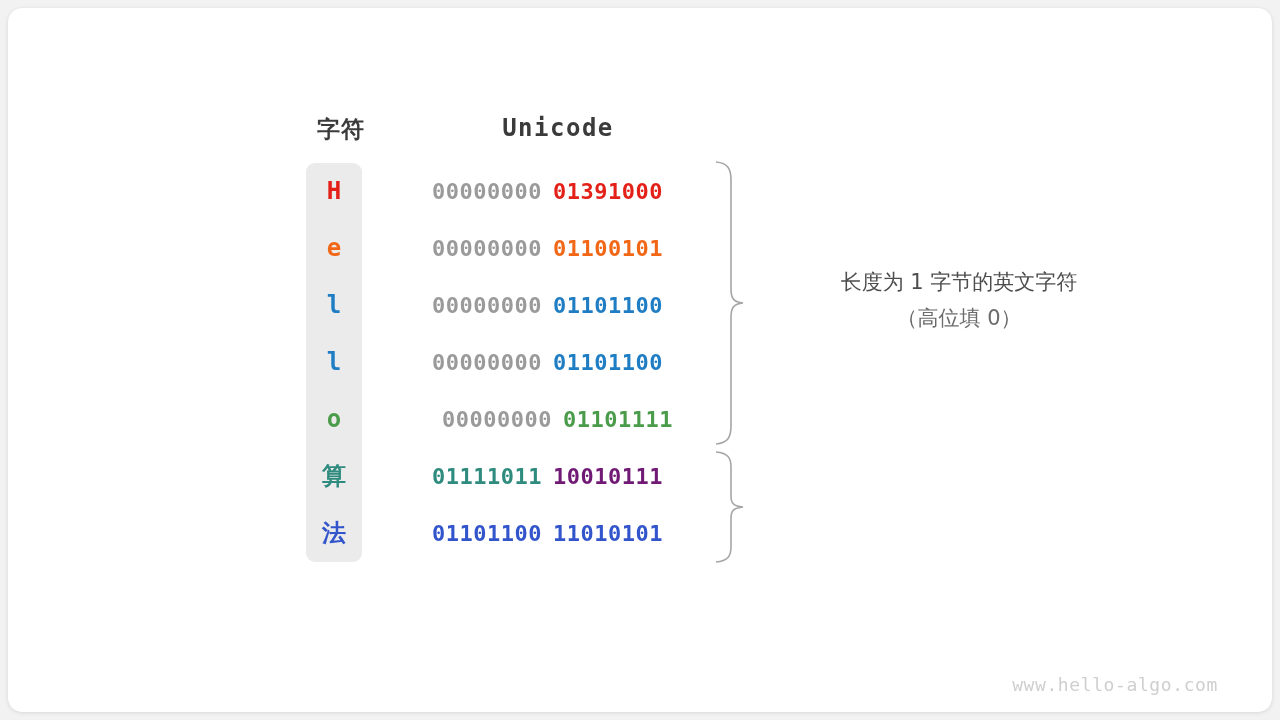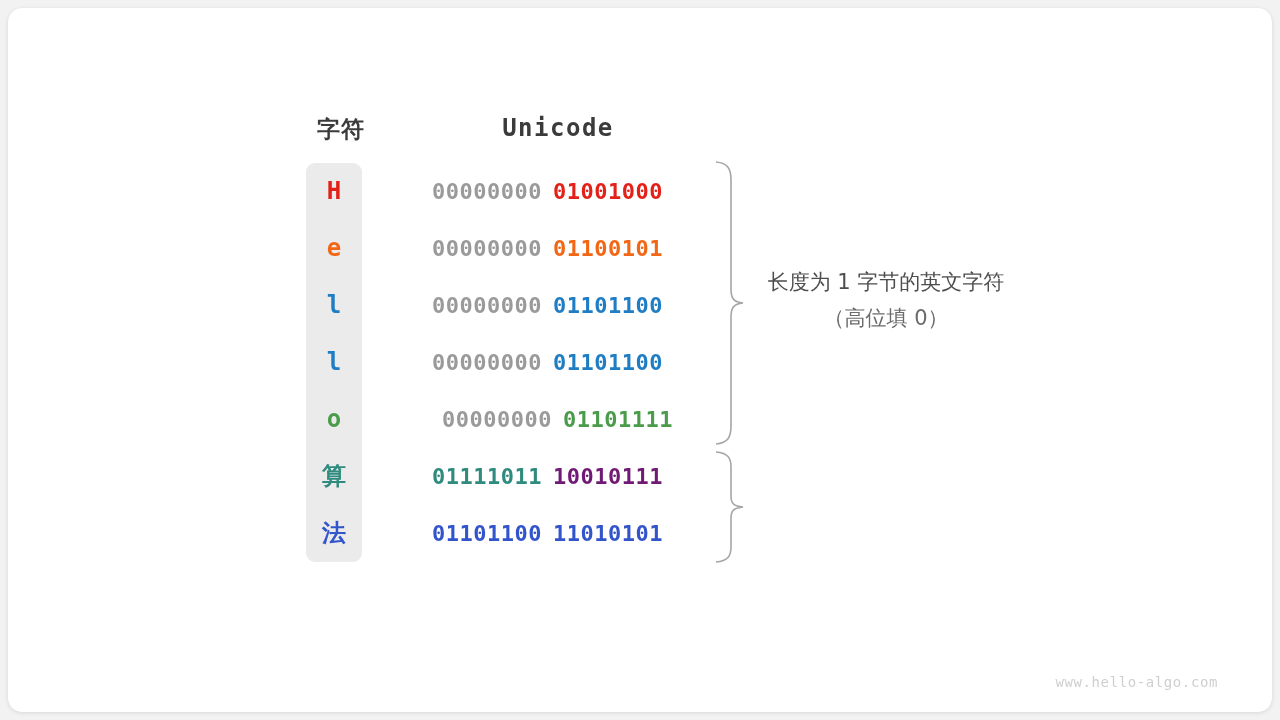--- a/index.html
+++ b/index.html
@@ -112,40 +112,40 @@
   .annotation {
     position: absolute;
     color: #4d4d4d;
     font-size: 21px;
     font-family: "DejaVu Sans", sans-serif;
     text-align: center;
     white-space: nowrap;
     line-height: 36px;
   }
   #anno-1 {
-    left: 711px;
+    left: 784px;
     top: 264px;
     width: 350px;
   }
   #anno-1-sub {
     display: block;
     color: #6b6b6b;
   }
   #anno-2 {
     left: 756px;
     top: 484px;
     width: 350px;
   }
 
   
   #footer {
     position: absolute;
     right: 62px;
     top: 674px;
-    font-size: 14px;
+    font-size: 18px;
     color: #cfcfcf;
     font-family: "DejaVu Sans Mono", monospace;
     letter-spacing: 0.6px;
     white-space: nowrap;
   }
 </style>
 </head>
 <body>
 
 <div id="card"></div>
@@ -162,21 +162,21 @@
       <div class="char-cell" style="top: 163px; left: 306px; color: rgb(227, 33, 25);">H</div>
       <div class="char-cell" style="top: 220px; left: 306px; color: rgb(242, 103, 22);">e</div>
       <div class="char-cell" style="top: 277px; left: 306px; color: rgb(31, 125, 196);">l</div>
       <div class="char-cell" style="top: 334px; left: 306px; color: rgb(31, 125, 196);">l</div>
       <div class="char-cell" style="top: 391px; left: 306px; color: rgb(74, 155, 74);">o</div>
       <div class="char-cell" style="top: 448px; left: 306px; color: rgb(46, 139, 125);">算</div>
       <div class="char-cell" style="top: 505px; left: 306px; color: rgb(51, 85, 204);">法</div>
     </div>
 
   <div id="bin-rows">
-      <div class="bin-row" style="top: 163px;"><span style="color: rgb(154, 154, 154);">00000000</span><span class="bin-gap"></span><span style="color: rgb(227, 33, 25);">01001000</span></div>
+      <div class="bin-row" style="top: 163px;"><span style="color: rgb(154, 154, 154);">00000000</span><span class="bin-gap"></span><span style="color: rgb(227, 33, 25);">01391000</span></div>
       <div class="bin-row" style="top: 220px;"><span style="color: rgb(154, 154, 154);">00000000</span><span class="bin-gap"></span><span style="color: rgb(242, 103, 22);">01100101</span></div>
       <div class="bin-row" style="top: 277px;"><span style="color: rgb(154, 154, 154);">00000000</span><span class="bin-gap"></span><span style="color: rgb(31, 125, 196);">01101100</span></div>
       <div class="bin-row" style="top: 334px;"><span style="color: rgb(154, 154, 154);">00000000</span><span class="bin-gap"></span><span style="color: rgb(31, 125, 196);">01101100</span></div>
       <div class="bin-row" style="top: 391px; margin-left: 10px;"><span style="color: rgb(154, 154, 154);">00000000</span><span class="bin-gap"></span><span style="color: rgb(74, 155, 74);">01101111</span></div>
       <div class="bin-row" style="top: 448px;"><span style="color: rgb(46, 139, 125);">01111011</span><span class="bin-gap"></span><span style="color: #701a75;">10010111</span></div>
       <div class="bin-row" style="top: 505px;"><span style="color: rgb(51, 85, 204);">01101100</span><span class="bin-gap"></span><span style="color: rgb(51, 85, 204);">11010101</span></div>
     </div>
 
   <svg class="brace-svg" id="brace-one" style="left:712px; top:160px;" width="40" height="286" viewBox="0 0 40 286">
     <path class="brace-path" d="M 4 2 C 16 3 19 9 19 20 L 19 129 C 19 139 22 142 31 143 C 22 144 19 147 19 157 L 19 266 C 19 277 16 283 4 284"></path>

